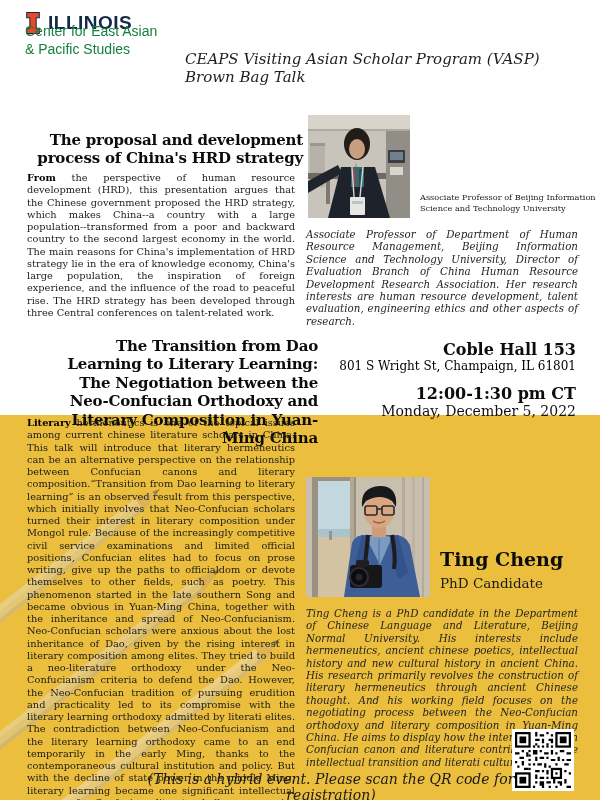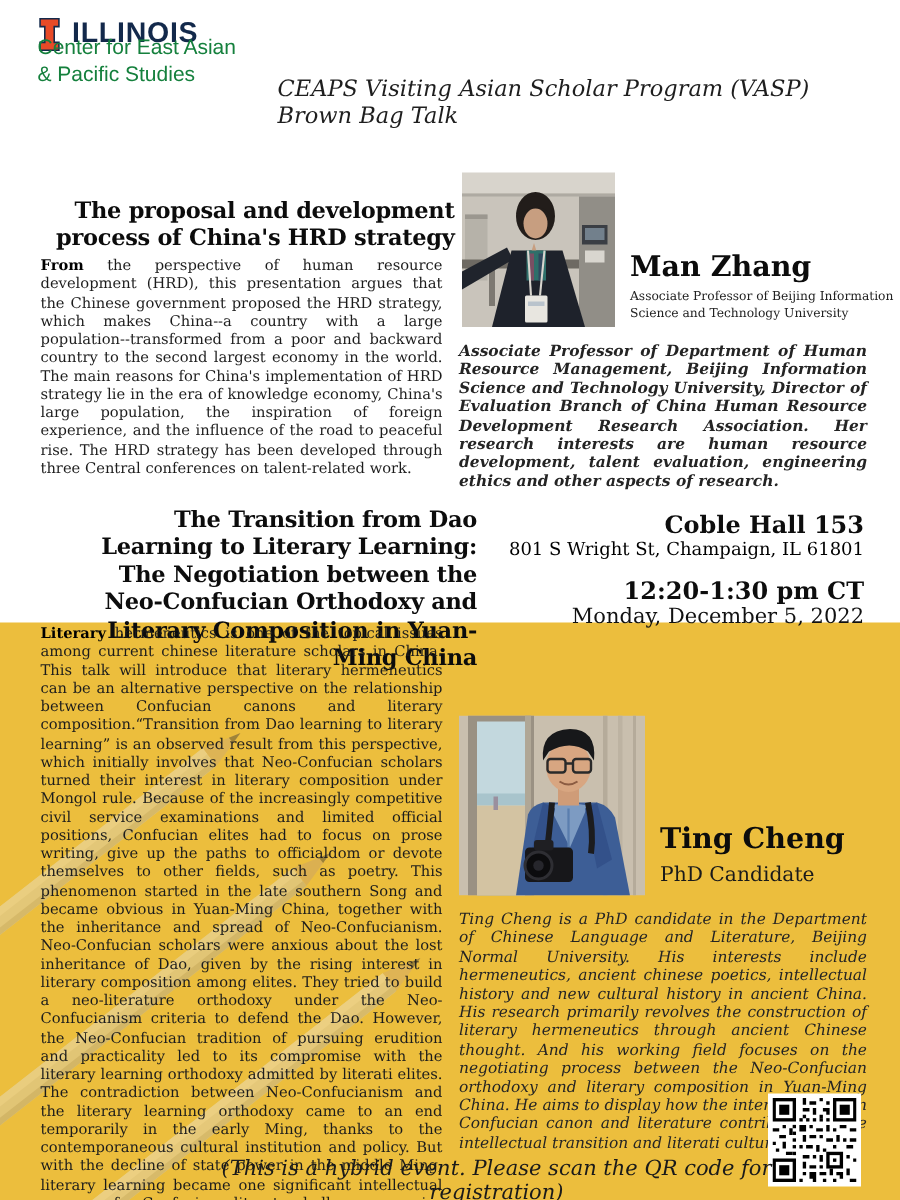--- a/index.html
+++ b/index.html
@@ -34,21 +34,21 @@
   .photo{border:0;display:block;}
   .ph1{left:308px;top:115px;}
   .ph2{left:306px;top:477px;}
   .speaker-name{font-weight:bold;font-size:19px;color:#0c0c0c;}
   .n1{left:420px;top:167px;}
   .n2{left:440px;top:548px;}
   .role1{left:420px;top:192px;width:182px;font-size:8.2px;line-height:10.6px;color:#222;}
   .role2{left:440px;top:575px;font-size:13.5px;color:#1a1a1a;}
   .bio{left:306px;width:272px;font-style:italic;font-size:10.3px;
     line-height:12.4px;text-align:justify;color:#242424;}
-  .b1{top:228px;font-weight:bold;}
+  .b1{top:228px;}
   .b2{top:607px;}
   .venue-block{left:306px;top:341px;width:270px;text-align:right;color:#0d0d0d;}
   .venue-name{font-weight:bold;font-size:16px;line-height:18px;}
   .venue-addr{font-size:12px;line-height:15px;color:#000000;}
   .venue-time{font-weight:bold;font-size:16px;line-height:18px;margin-top:11px;}
   .venue-date{font-size:14px;line-height:17px;color:#111;}
   .qr-box{left:512px;top:729px;width:62px;height:62px;background:#fff;
     display:flex;align-items:center;justify-content:center;}
   .footer-note{left:131px;top:771px;width:400px;text-align:center;
     font-style:italic;font-size:14px;color:#1a1a1a;}
@@ -121,29 +121,28 @@
     <ellipse cx="49" cy="34" rx="8" ry="10" fill="#c79e80"></ellipse>
     <path d="M36 28 Q40 14 52 16 Q62 18 61 30 L57 26 Q50 20 41 26 Z" fill="#221d1a"></path>
     <rect x="43" y="52" width="13" height="20" fill="#2e6f6a"></rect>
     <rect x="45" y="54" width="3" height="18" fill="#7a4f63"></rect>
     <rect x="51" y="54" width="3" height="18" fill="#30485e"></rect>
     <line x1="44" y1="52" x2="46" y2="82" stroke="#d8d5ce" stroke-width="1.4"></line>
     <line x1="55" y1="52" x2="52" y2="82" stroke="#d8d5ce" stroke-width="1.4"></line>
     <rect x="42" y="82" width="15" height="18" rx="1" fill="#e8e6e0"></rect>
     <rect x="44" y="86" width="11" height="3" fill="#b9c3cc"></rect>
   </svg>
-  <div class="abs speaker-name n1">Man Zhang</div>
   <div class="abs role1">Associate Professor of Beijing Information Science and Technology University</div>
   <p class="abs bio b1" style="margin:0">Associate Professor of Department of Human Resource Management, Beijing Information Science and Technology University, Director of Evaluation Branch of China Human Resource Development Research Association. Her research interests are human resource development, talent evaluation, engineering ethics and other aspects of research.</p>
 
   <h2 class="abs talk-title t2" style="margin:15px">The Transition from Dao Learning to Literary Learning: The Negotiation between the Neo-Confucian Orthodoxy and Literary Composition in Yuan-Ming China</h2>
   <div class="abs venue-block">
     <div class="venue-name">Coble Hall 153</div>
     <div class="venue-addr">801 S Wright St, Champaign, IL 61801</div>
-    <div class="venue-time">12:20-1:30 pm CT</div>
+    <div class="venue-time">12:00-1:30 pm CT</div>
     <div class="venue-date">Monday, December 5, 2022</div>
   </div>
 
   <p class="abs abstract a2" style="margin:0"><span class="lead">Literary</span><span> hermeneutics is one of the topical issues among current chinese literature scholars in China. This talk will introduce that literary hermeneutics can be an alternative perspective on the relationship between Confucian canons and literary composition.“Transition from Dao learning to literary learning” is an observed result from this perspective, which initially involves that Neo-Confucian scholars turned their interest in literary composition under Mongol rule. Because of the increasingly competitive civil service examinations and limited official positions, Confucian elites had to focus on prose writing, give up the paths to officialdom or devote themselves to other fields, such as poetry. This phenomenon started in the late southern Song and became obvious in Yuan-Ming China, together with the inheritance and spread of Neo-Confucianism. Neo-Confucian scholars were anxious about the lost inheritance of Dao, given by the rising interest in literary composition among elites. They tried to build a neo-literature orthodoxy under the Neo-Confucianism criteria to defend the Dao. However, the Neo-Confucian tradition of pursuing erudition and practicality led to its compromise with the literary learning orthodoxy admitted by literati elites. The contradiction between Neo-Confucianism and the literary learning orthodoxy came to an end temporarily in the early Ming, thanks to the contemporaneous cultural institution and policy. But with the decline of state power in the middle Ming, literary learning became one significant intellectual resource for Confucian elites to challenge or revise the Cheng-Zhu orthodoxy. This also paved the way for the boom of literary composition in the late Ming.</span></p>
 
   <svg class="abs photo ph2" width="124" height="120" viewBox="0 0 124 120">
     <rect width="124" height="120" fill="#c9bfae"></rect>
     <rect x="96" y="0" width="3" height="120" fill="#b5ab9a"></rect>
     <rect x="106" y="0" width="3" height="120" fill="#bdb3a2"></rect>
     <rect x="116" y="0" width="2" height="120" fill="#b5ab9a"></rect>

